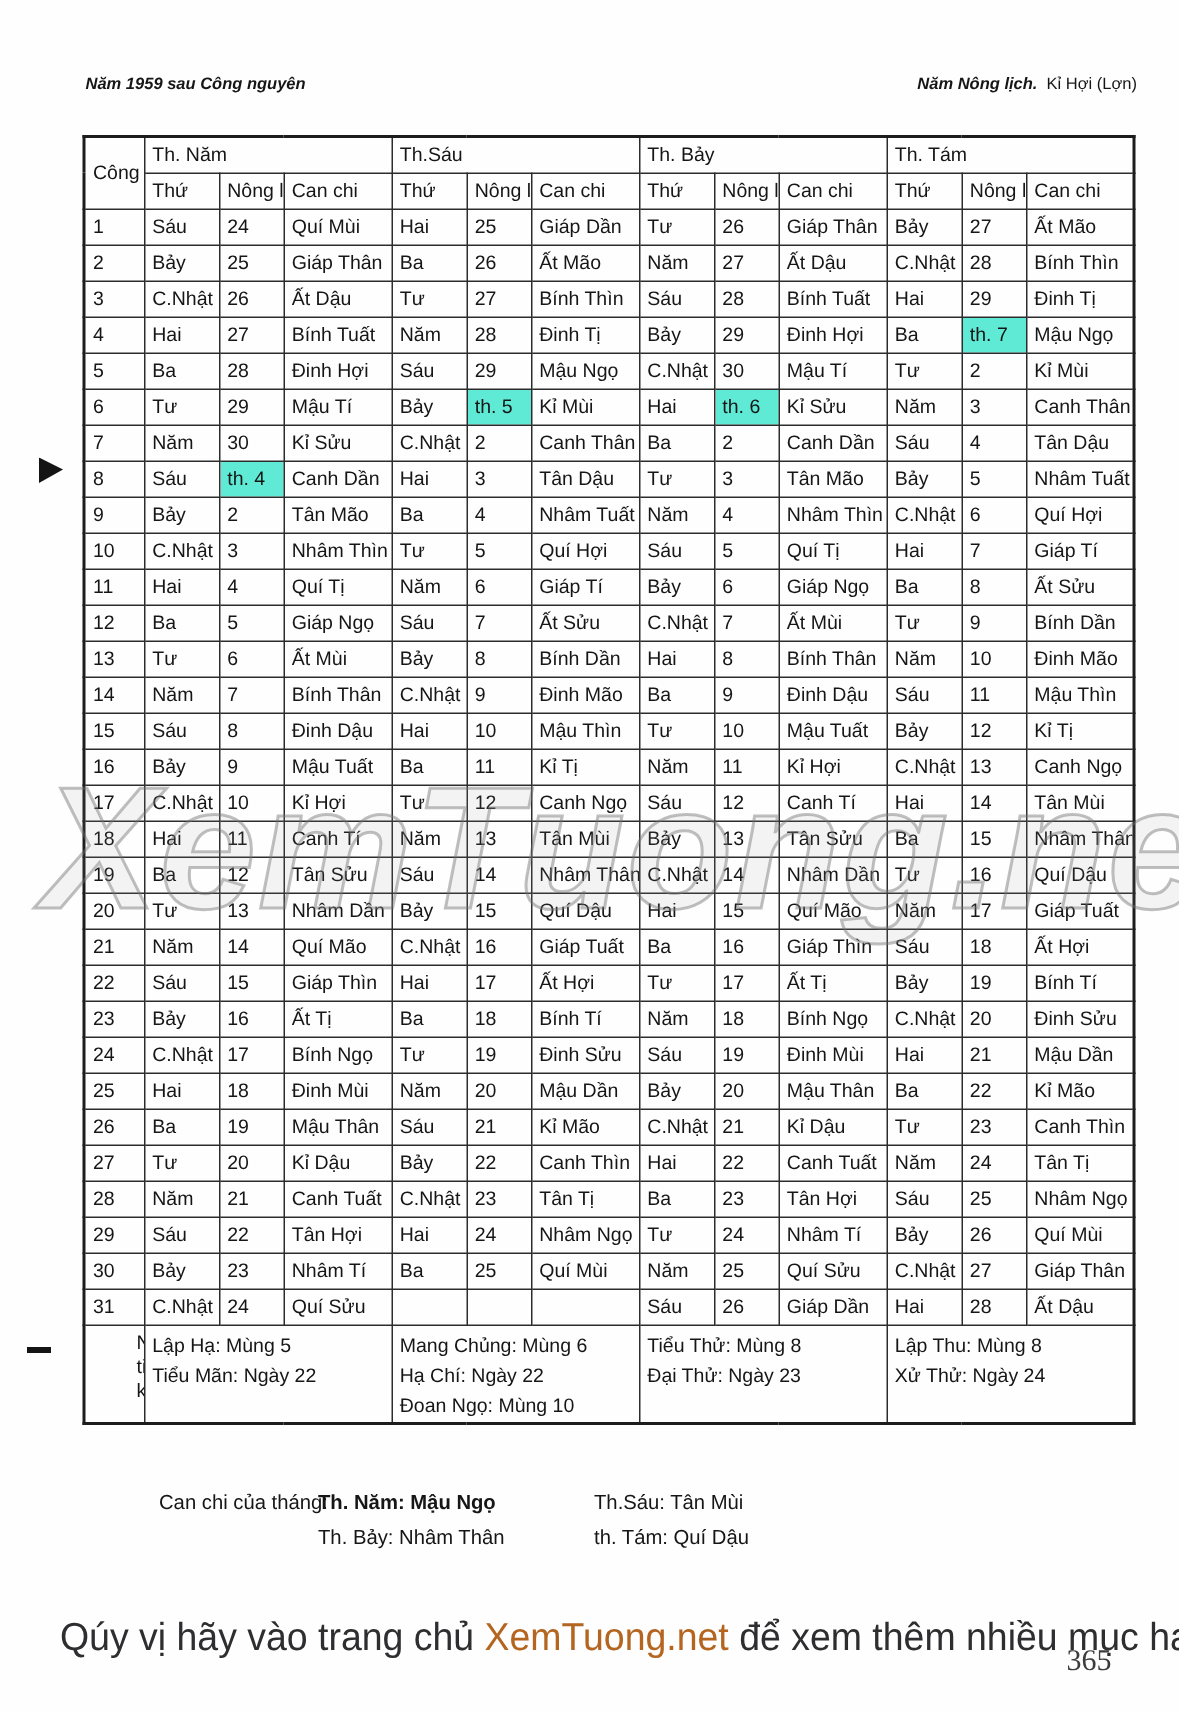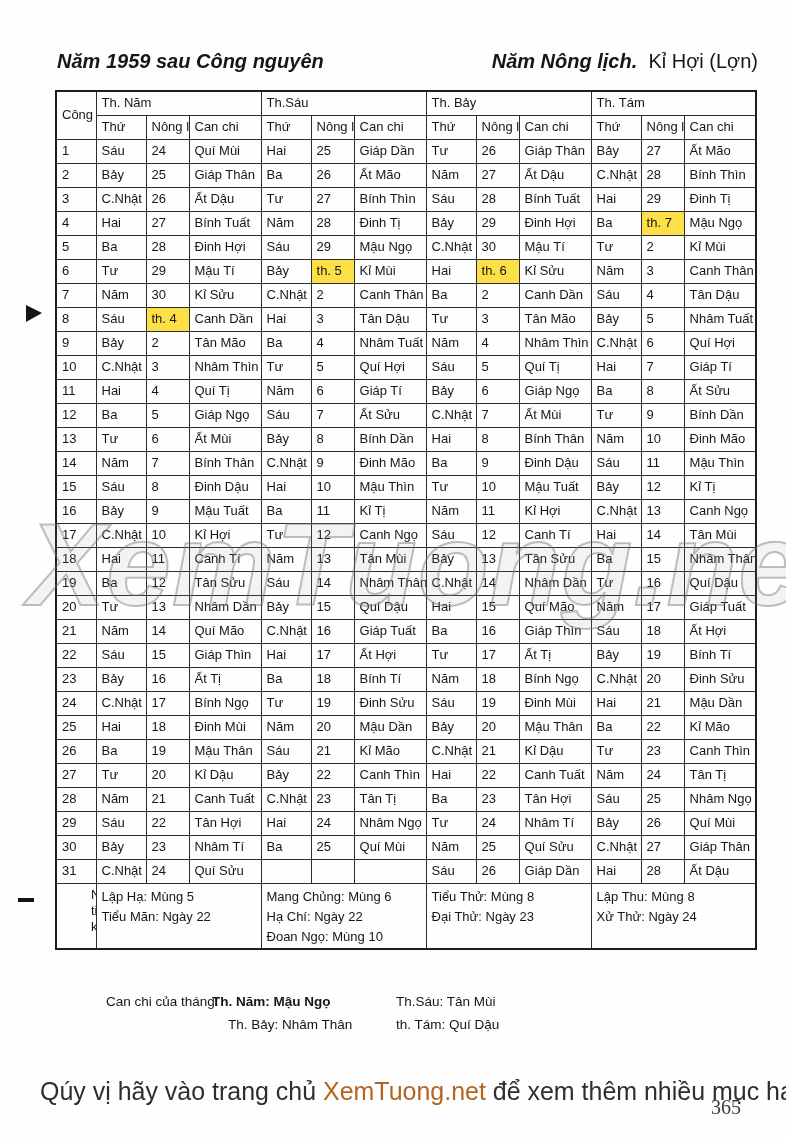--- a/index.html
+++ b/index.html
@@ -7,21 +7,21 @@
   body {
     position:relative;
     background:#fefefe;
     font-family:"Liberation Sans", sans-serif;
     color:#161616;
     overflow:hidden;
   }
   .page-header {
     position:absolute; top:50px; left:57px; right:28px;
     display:flex; justify-content:space-between;
-    font-size:20px;
+    font-size:11px;
   }
   .hdr-left { font-weight:bold; font-style:italic; }
   .hdr-right .b { font-weight:bold; font-style:italic; }
   .hdr-right .n { font-style:normal;text-align:center; }
 
   table.cal {
     position:absolute; top:90px; left:55px;
     width:700px; border-collapse:collapse; table-layout:fixed;
     border:2px solid #1d1d1d;
     background:transparent;
@@ -30,30 +30,30 @@
     border:1px solid #2c2c2c;
     font-size:13px; font-weight:normal;
     padding:1px 3px 1px 5px;
     text-align:left; vertical-align:middle;
     height:24px; line-height:1.1;
     white-space:nowrap; overflow:hidden;
   }
   th.month { text-align:center; font-size:14px; height:30px; }
   th.corner { vertical-align:middle; white-space:normal; line-height:1.2; }
   th.sub { white-space:normal; height:40px; vertical-align:middle; }
-  td.hl { background:#fde047;margin-left:10px; }
+  td.hl { background:#5eead4;margin-left:10px; }
   tr.tietkhi td { vertical-align:top; white-space:normal; height:64px; padding-top:3px; }
   tr.tietkhi td.tk-label { font-size:13px; line-height:1.25; white-space:normal;padding-left:34px; }
   tr.tietkhi .tk-line { line-height:1.55; font-size:13px; }
 
   .canchi-section { position:absolute; left:0; top:994px; width:786px; font-size:13.5px; }
   .canchi-label { position:absolute; left:62px; top:0;margin-left:44px; }
   .cc-0-0 { position:absolute; left:212px; top:0;font-weight:bold; }
   .cc-0-1 { position:absolute; left:396px; top:0; }
-  .cc-1-0 { position:absolute; left:228px; top:23px; }
+  .cc-1-0 { position:absolute; left:212px; top:23px; }
   .cc-1-1 { position:absolute; left:396px; top:23px; }
 
   .watermark {
     position:absolute; top:498px; left:28px; width:760px;
     font-size:116px; font-weight:bold; font-style:italic;
     letter-spacing:1px; white-space:nowrap;
     color:rgba(150,150,150,0.10);
     -webkit-text-stroke:2px rgba(115,115,115,0.45);
     pointer-events:none; z-index:5;
   }

